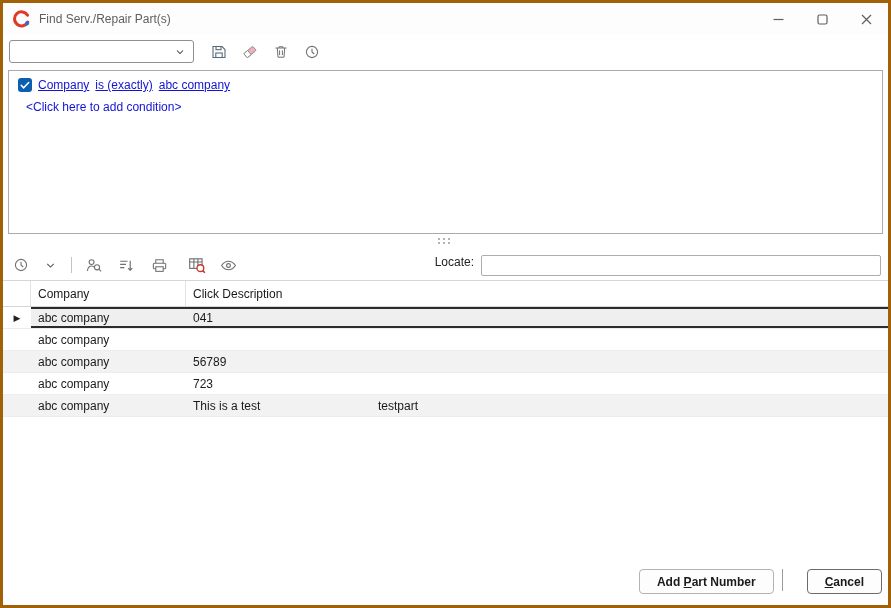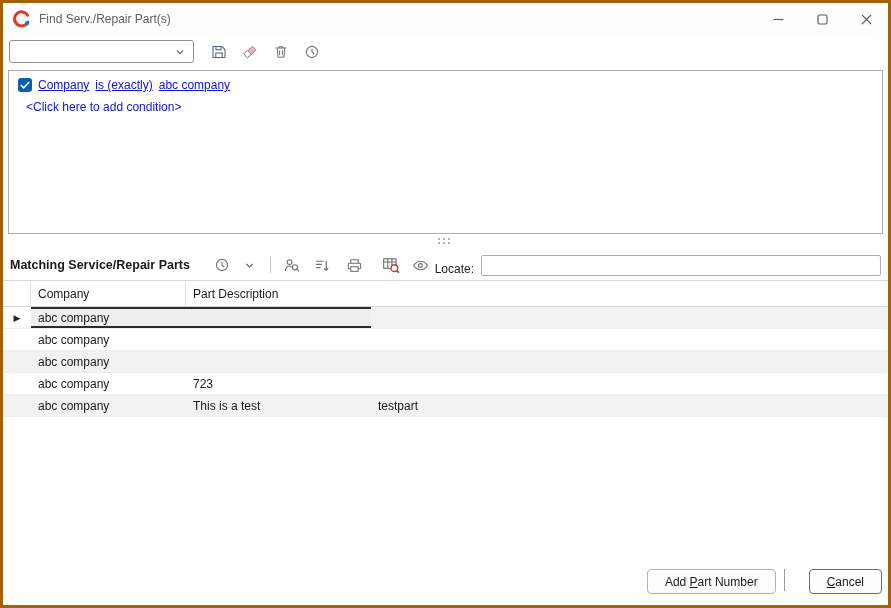--- a/index.html
+++ b/index.html
@@ -45,21 +45,21 @@
 
   
   .splitter { height:16px; display:flex; align-items:center; justify-content:center; flex:0 0 auto; cursor:row-resize; }
   .grip { display:grid; grid-template-columns:repeat(3,5px); grid-template-rows:repeat(2,4px); }
   .grip i { width:2px; height:2px; border-radius:50%; background:#9a9a9a; }
 
   
   .results-bar { height:30px; display:flex; align-items:center; padding:0 7px; gap:4px; flex:0 0 auto; }
   .results-title { font-weight:bold; font-size:12.5px; margin-right:18px; white-space:nowrap; }
   .vdivider { width:1px; height:16px; background:#c4c4c4; margin:0 6px; }
-  .locate-group { margin-left:auto; display:flex; align-items:flex-end; gap:7px; }
+  .locate-group { margin-left:auto; display:flex; align-items:flex-start; gap:7px; }
   .locate-label { color:#222; }
   .locate-input { width:400px; height:21px; border:1px solid #adadad; border-radius:2px;
     padding:0 6px; font:inherit; outline:none; background:#fff; }
 
   
   .grid { flex:1; display:flex; flex-direction:column; overflow:hidden; }
   .grid-header {
     display:grid; grid-template-columns:28px 155px 185px 1fr; align-items:center;
     height:27px; border-top:1px solid #d6d6d6; border-bottom:1px solid #d6d6d6; flex:0 0 auto;
     background:#fff;
@@ -75,21 +75,21 @@
   .gcell.selector { justify-content:center; padding-left:0; font-size:9px; color:#222; background:#fff; }
   .grow.stripe .gcell.selector { background:var(--stripe-gray); }
   .grow.selected .gcell.selector { background:#fff; }
   .grow.selected .gcell:not(.selector) {
     border-top:2px solid var(--selected-border); border-bottom:2px solid var(--selected-border);
     background:#efefef;
   }
 
   
   .footer { flex:0 0 auto; display:flex; align-items:flex-start; justify-content:flex-end;
-    gap:8px; padding:0 6px 11px 2px; }
+    gap:8px; padding:0 6px 11px 2px;font-weight:bold; }
   .btn { height:25px; padding:0 17px; background:#fdfdfd; border:1px solid #b3b3b3; border-radius:4px;
     font:inherit; color:#1a1a1a; cursor:pointer; }
   .btn.default { border-color:#6b6b6b;margin-left:16px; }
   .mnemonic { text-decoration:underline; }
   .btn-sep { width:1px; height:22px; background:#9a9a9a; }
 
   svg { display:block; }
 </style>
 </head>
 <body>
@@ -190,21 +190,20 @@
         <i></i>
         <i></i>
         <i></i>
         <i></i>
         <i></i>
         <i></i>
       </span>
   </div>
 
   <div class="results-bar">
-    <span class="results-title">Matching Service/Repair Parts</span>
     <button class="iconbtn">
       <span>
         <svg width="16" height="16" viewBox="0 0 16 16" fill="none" stroke="#707070" stroke-width="1.1">
           <circle cx="8" cy="8" r="5.6"></circle>
             <path d="M8 4.8V8l2.2 2"></path>
         </svg>
       </span>
     </button>
     <button class="iconbtn">
       <span>
@@ -261,36 +260,38 @@
     <div class="locate-group">
       <span class="locate-label">Locate:</span>
       <input class="locate-input" type="text" value="" style="">
     </div>
   </div>
 
   <div class="grid">
     <div class="grid-header">
       <div class="hcell sep"></div>
       <div class="hcell sep">Company</div>
-      <div class="hcell">Part Description</div>
+      <div class="hcell">Click Description</div>
     </div>
     <div class="grid-body">
         <div class="grow stripe selected">
     <div class="gcell selector">▶</div>
     <div class="gcell">abc company</div>
+    <div class="gcell">041</div>
     <div class="gcell"></div>
   </div>
         <div class="grow">
     <div class="gcell selector"></div>
     <div class="gcell">abc company</div>
     <div class="gcell"></div>
   </div>
         <div class="grow stripe">
     <div class="gcell selector"></div>
     <div class="gcell">abc company</div>
+    <div class="gcell">56789</div>
     <div class="gcell"></div>
   </div>
         <div class="grow">
     <div class="gcell selector"></div>
     <div class="gcell">abc company</div>
     <div class="gcell">723</div>
     <div class="gcell"></div>
   </div>
         <div class="grow stripe">
     <div class="gcell selector"></div>

